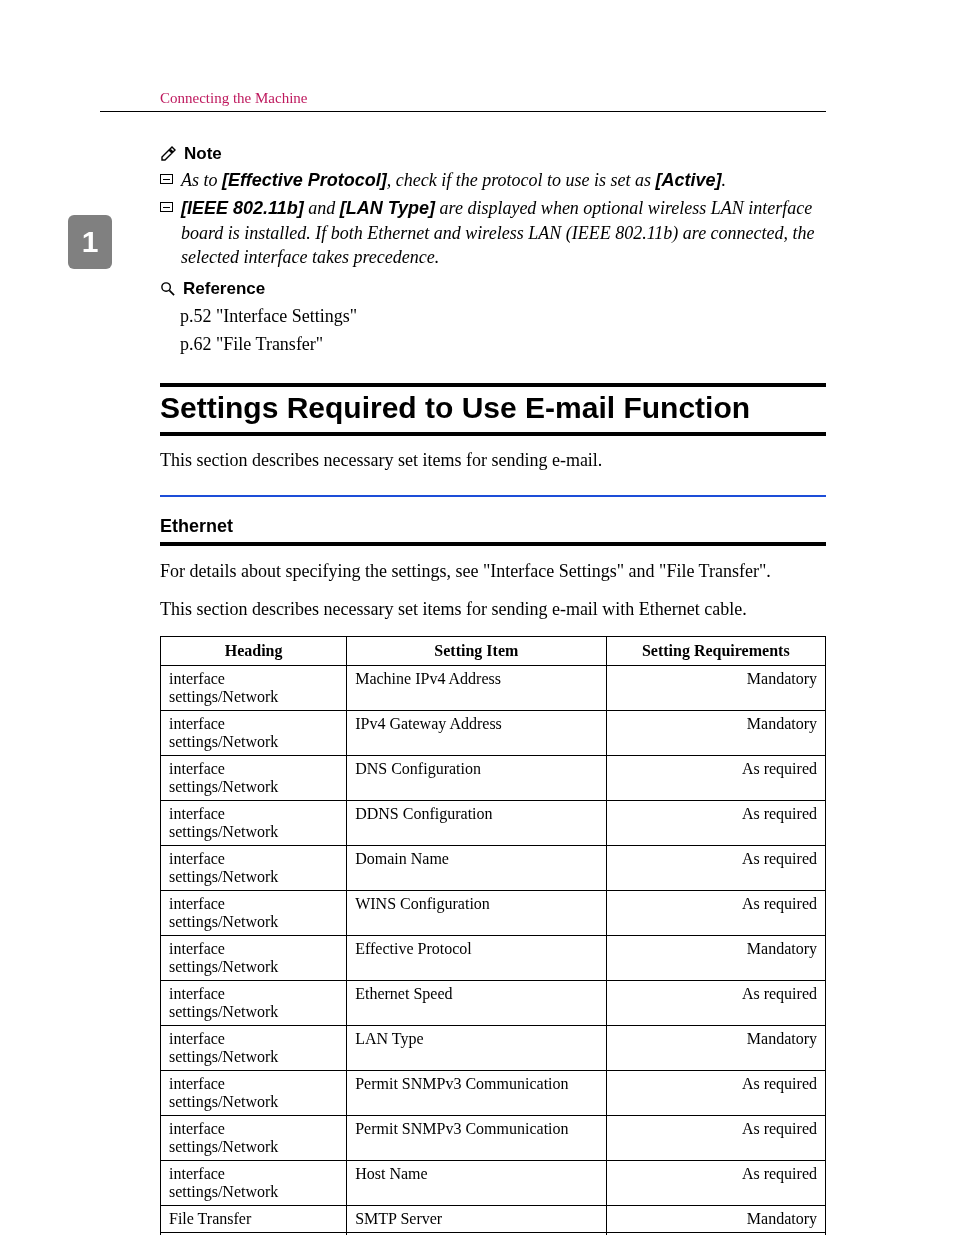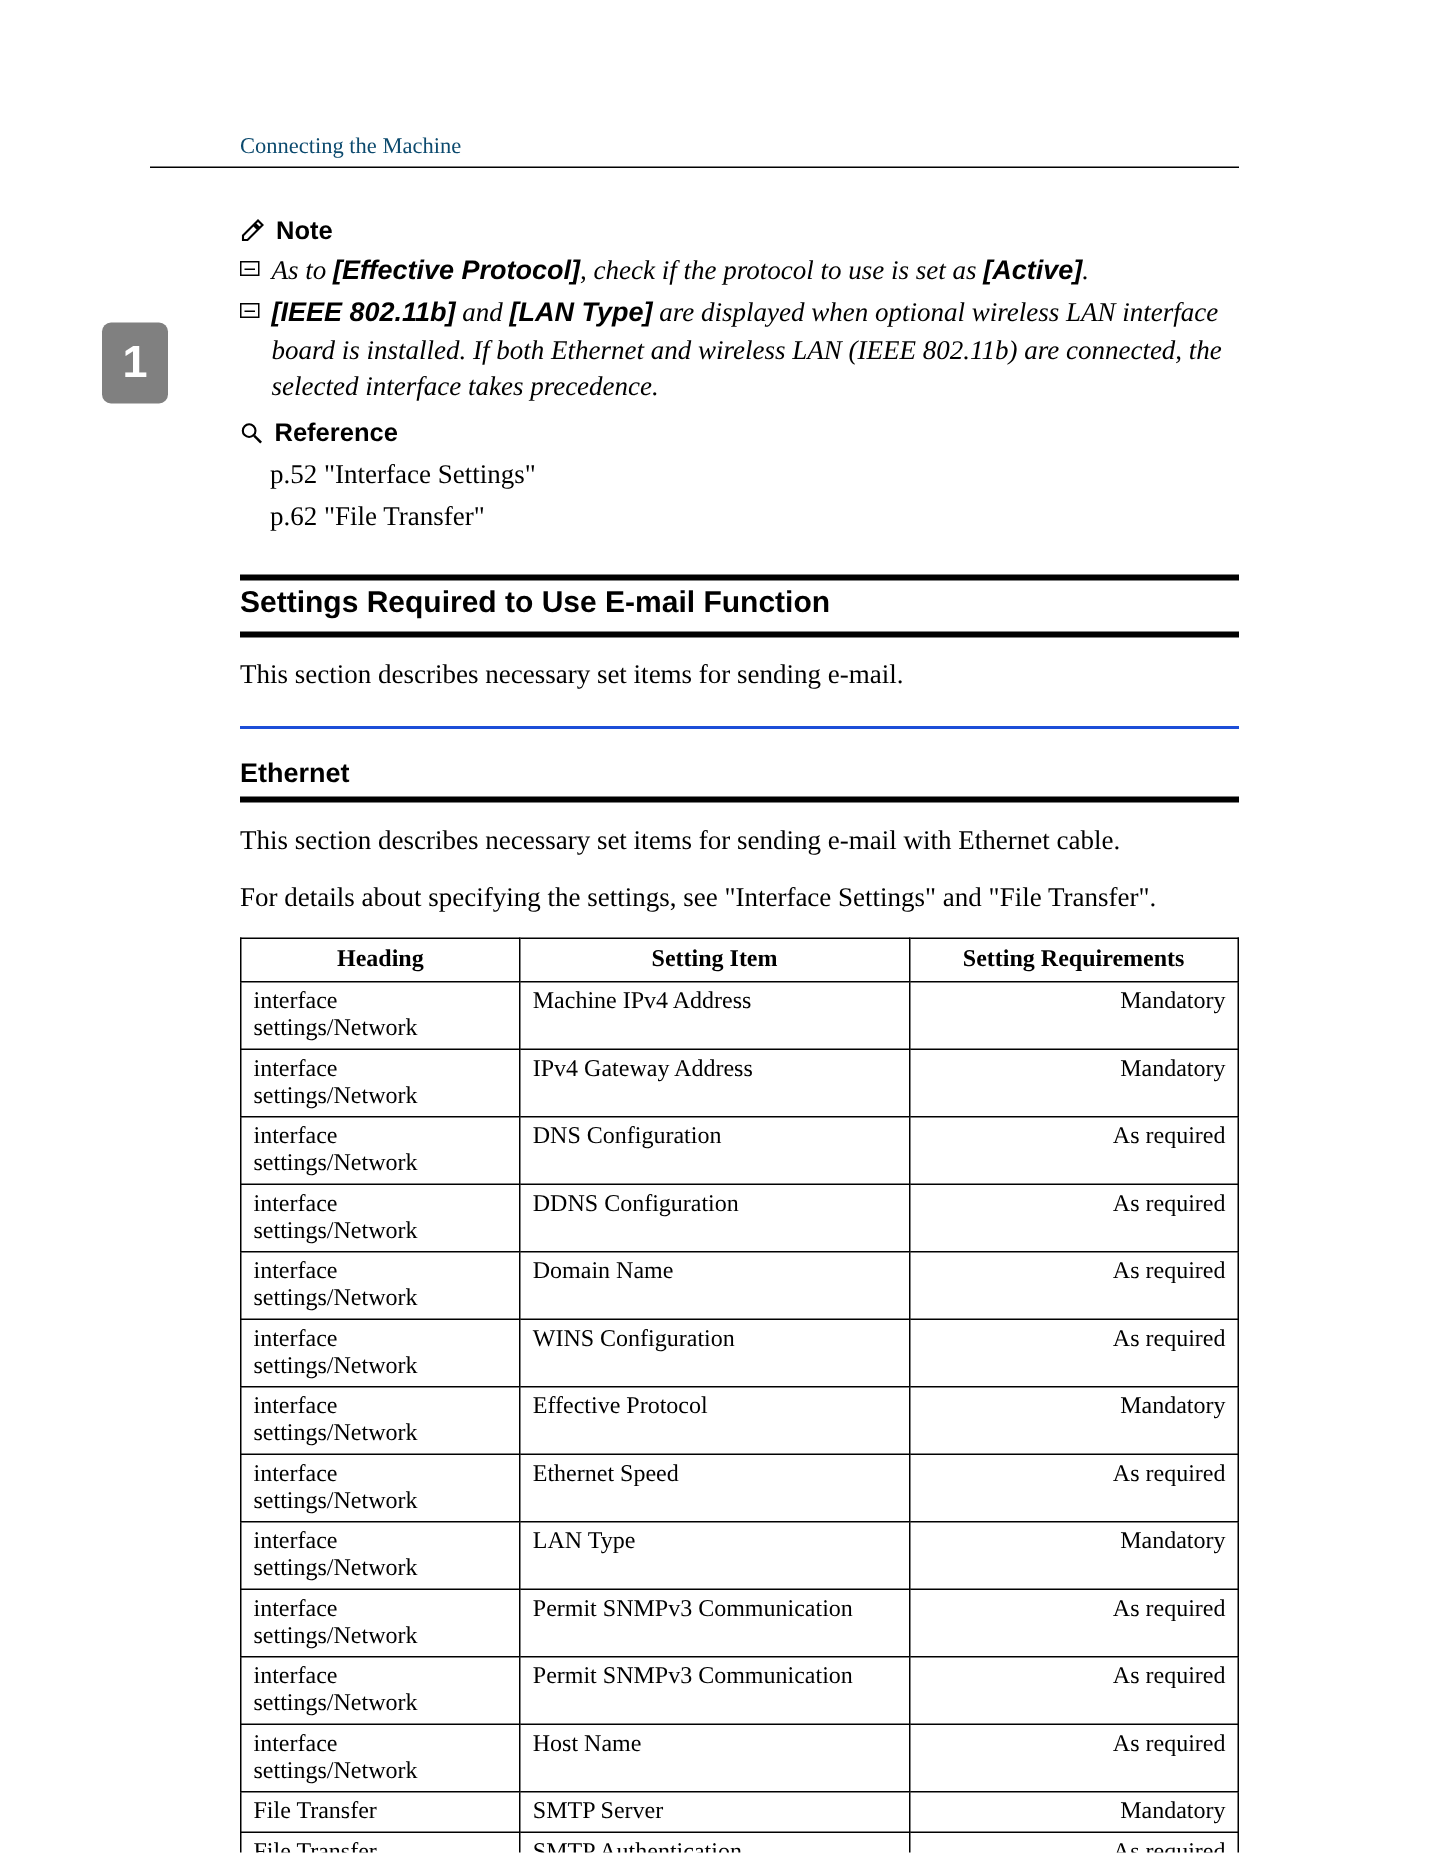--- a/index.html
+++ b/index.html
@@ -11,21 +11,21 @@
     height: 1235px;
     position: relative;
   }
   .page {
     padding: 90px 128px 60px 100px;
     position: relative;
   }
   .running-head {
     font-family: 'Times New Roman', serif;
     font-size: 15px;
-    color: #0c4a6e;
+    color: #be185d;
     padding-left: 60px;
     border-bottom: 1px solid #000;
     padding-bottom: 4px;
     margin-bottom: 32px;
   }
   .section-tab {
     position: absolute;
     left: 68px;
     top: 215px;
     width: 44px;
@@ -86,21 +86,21 @@
   .ref-lines { font-size: 18px; margin-left: 20px; line-height: 1.55; margin-top:2px; }
   .h2-block {
     margin-top: 24px;
     border-top: 4px solid #000;
     border-bottom: 4px solid #000;
     padding: 4px 0 7px 0;
   }
   .h2-block h2 {
     font-family: Arial, Helvetica, sans-serif;
     font-weight: bold;
-    font-size: 20px;
+    font-size: 30px;
   }
   .intro { font-size: 18px; margin-top: 14px; }
   .h3-block {
     margin-top: 24px;
     border-top: 2px solid #1d4ed8;
     border-bottom: 4px solid #000;
     padding: 19px 0 5px 0;
   }
   .h3-block h3 {
     font-family: Arial, Helvetica, sans-serif;
@@ -177,22 +177,22 @@
     </div>
 
     <div class="h2-block">
       <h2>Settings Required to Use E-mail Function</h2>
     </div>
     <p class="intro">This section describes necessary set items for sending e-mail.</p>
 
     <div class="h3-block">
       <h3>Ethernet</h3>
     </div>
+    <p class="subpara">For details about specifying the settings, see "Interface Settings" and "File Transfer".</p>
     <p class="subpara">This section describes necessary set items for sending e-mail with Ethernet cable.</p>
-    <p class="subpara">For details about specifying the settings, see "Interface Settings" and "File Transfer".</p>
 
     <table>
       <thead>
         <tr>
           <th class="col1">Heading</th>
           <th class="col2">Setting Item</th>
           <th class="col3">Setting Requirements</th>
         </tr>
       </thead>
       <tbody id="tbody">

